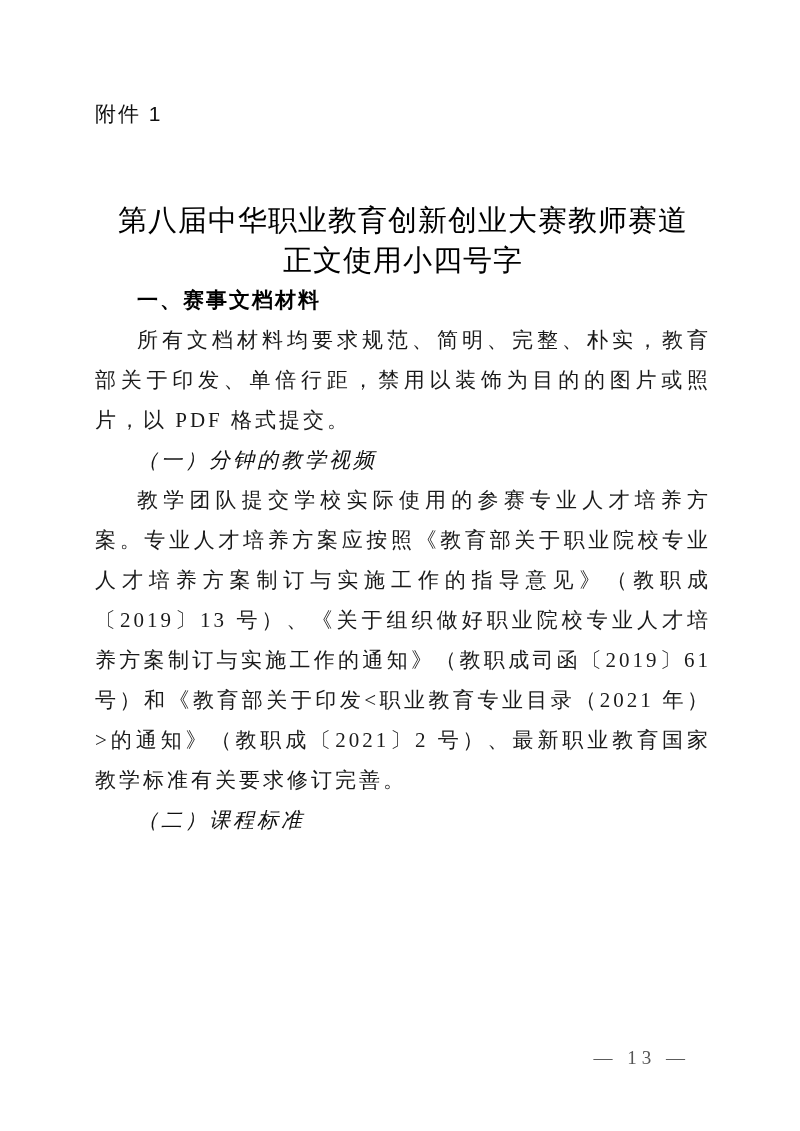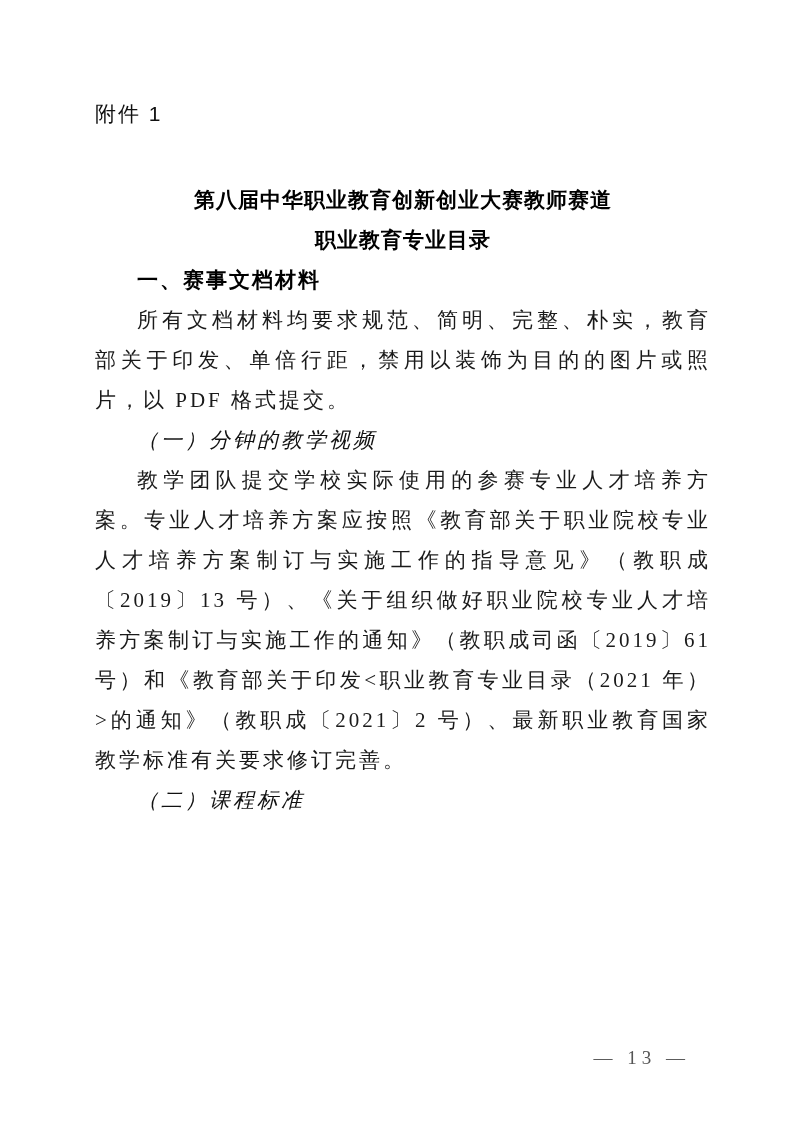--- a/index.html
+++ b/index.html
@@ -18,24 +18,24 @@
     padding: 100px 89px 0 95px;
     background: #ffffff;
   }
   .attachment-label {
     font-family: "Liberation Sans", sans-serif;
     font-size: 21px;
     letter-spacing: 2px;
     color: #111;
   }
   .doc-title {
-    margin-top: 52px;
+    margin-top: 72px;
     text-align: center;
-    font-weight: 700;
-    font-size: 21px;
+    font-weight: 400;
+    font-size: 29px;
     line-height: 40px;
     letter-spacing: 1px;
     color: #000;
     font-family: "Liberation Serif", serif;
   }
   .body-text {
     font-size: 21px;
     line-height: 40px;
     letter-spacing: 3px;
   }
@@ -71,21 +71,21 @@
 </style>
 </head>
 <body>
 
 <div class="page">
 
   <div class="attachment-label">附件 1</div>
 
   <div class="doc-title">
     <div>第八届中华职业教育创新创业大赛教师赛道</div>
-    <div>职业教育专业目录</div>
+    <div>正文使用小四号字</div>
   </div>
 
   <div class="body-text">
 
     <div class="sec-heading">一、赛事文档材料</div>
 
     <p class="para">所有文档材料均要求规范、简明、完整、朴实，教育部关于印发、单倍行距，禁用以装饰为目的的图片或照片，以 PDF 格式提交。</p>
 
 
     <div class="sub-heading">（一）分钟的教学视频</div>

